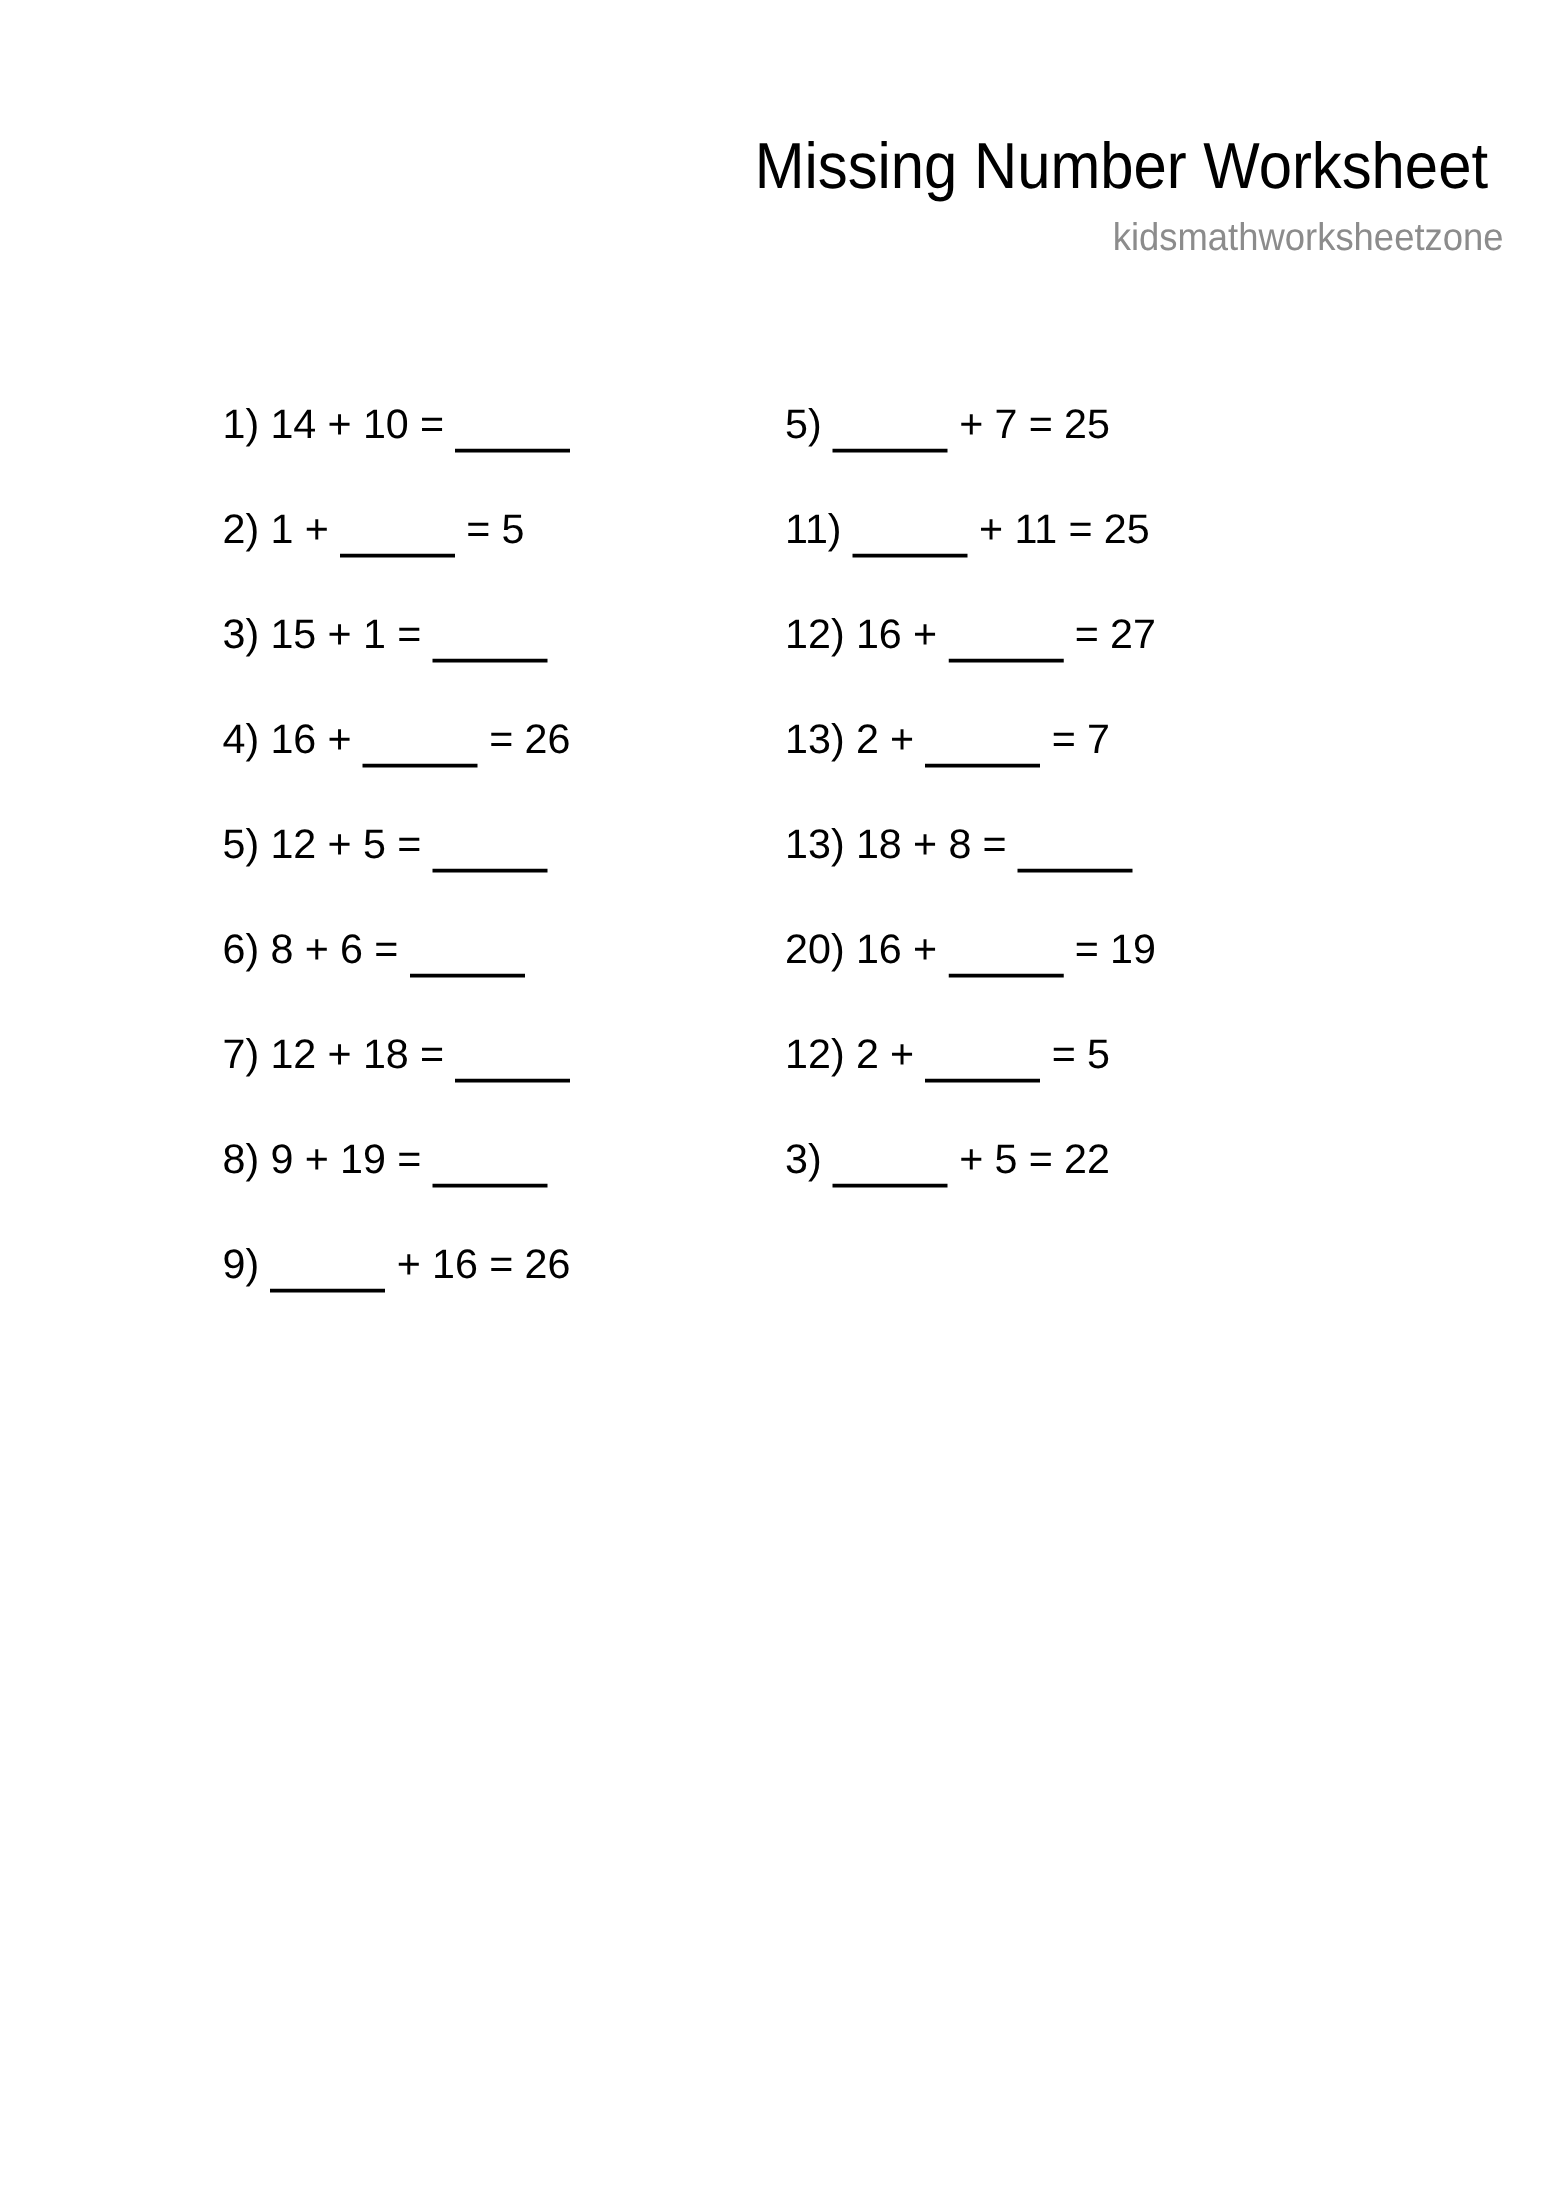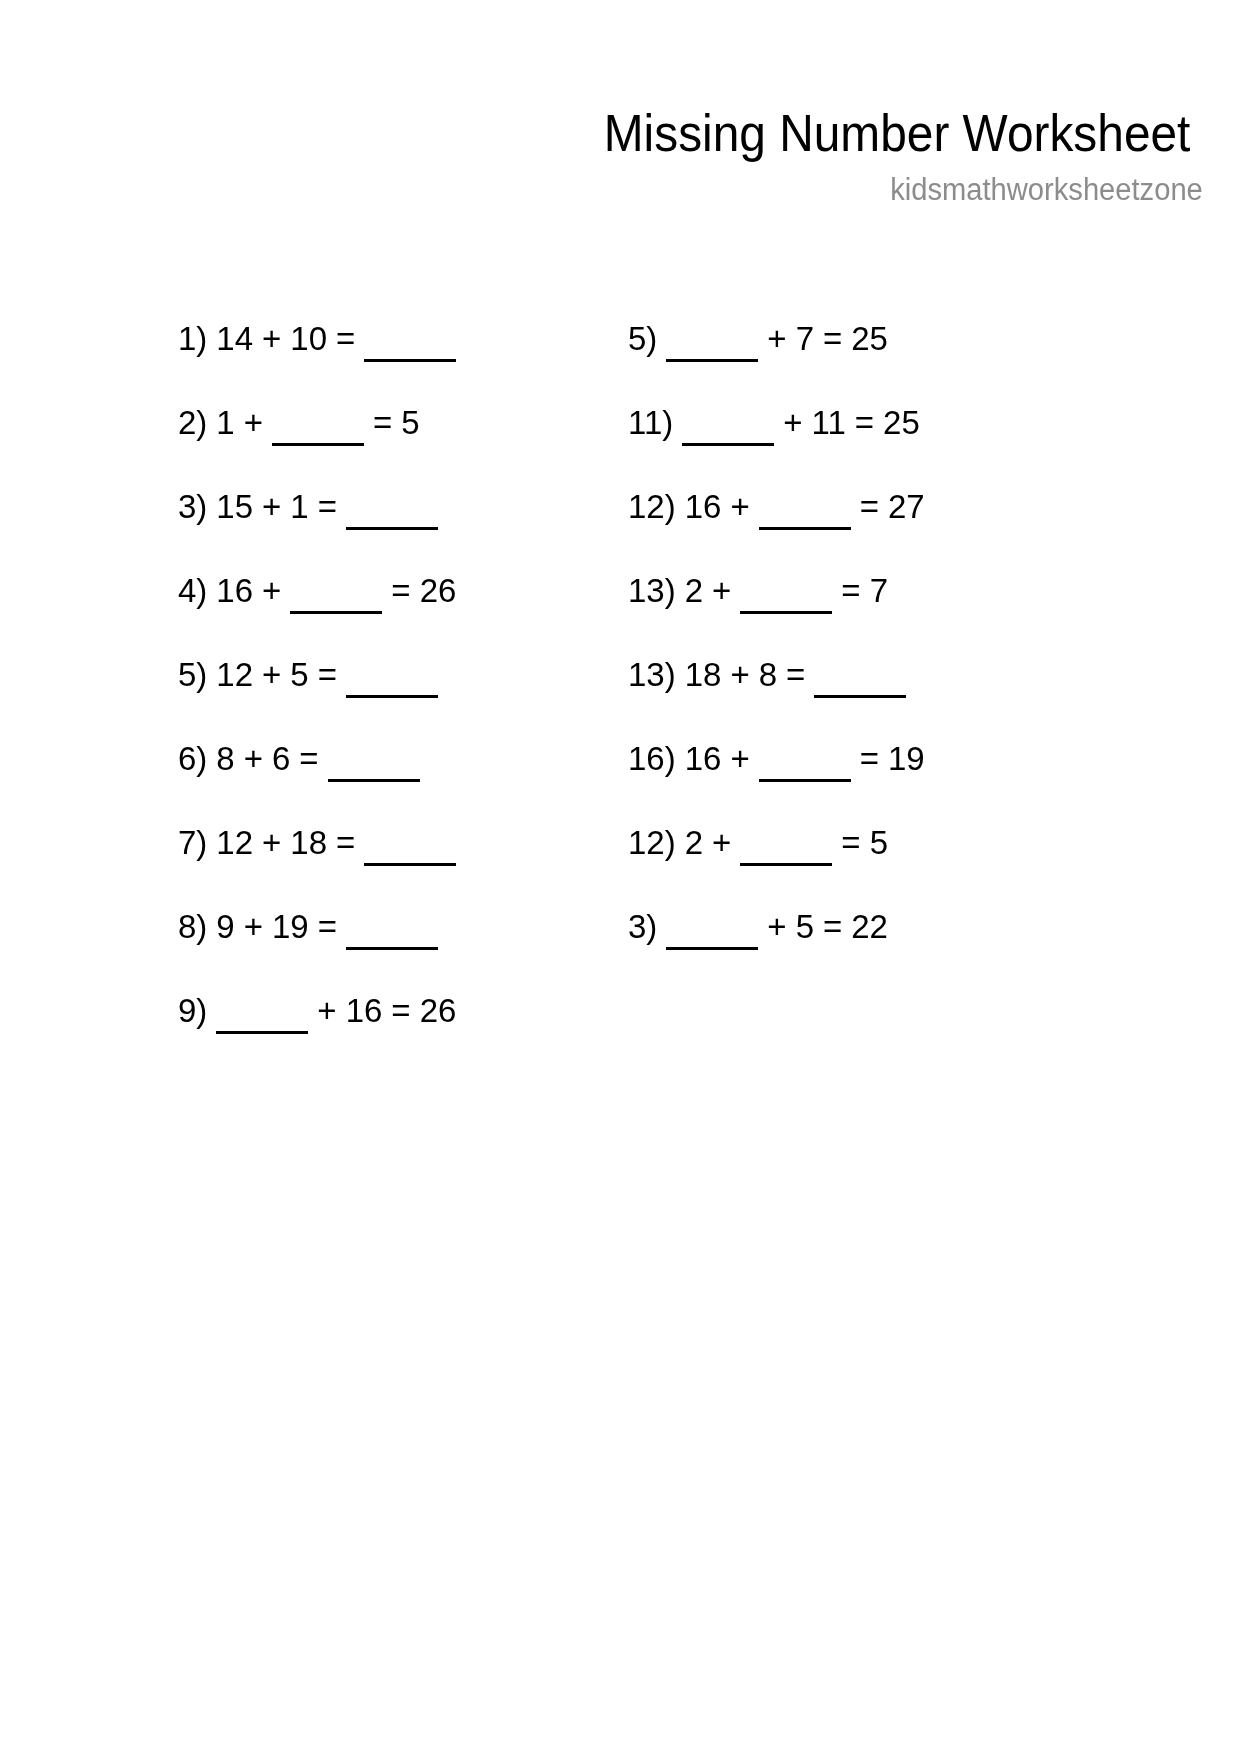--- a/index.html
+++ b/index.html
@@ -213,21 +213,21 @@
         </div>
         <div class="problem">
           <span class="num">13)</span>
           <span class="tok">18</span>
           <span class="tok">+</span>
           <span class="tok">8</span>
           <span class="tok">=</span>
           <span class="blank"></span>
         </div>
         <div class="problem">
-          <span class="num">16)</span>
+          <span class="num">20)</span>
           <span class="tok">16</span>
           <span class="tok">+</span>
           <span class="blank"></span>
           <span class="tok">=</span>
           <span class="tok">19</span>
         </div>
         <div class="problem">
           <span class="num">12)</span>
           <span class="tok">2</span>
           <span class="tok">+</span>

